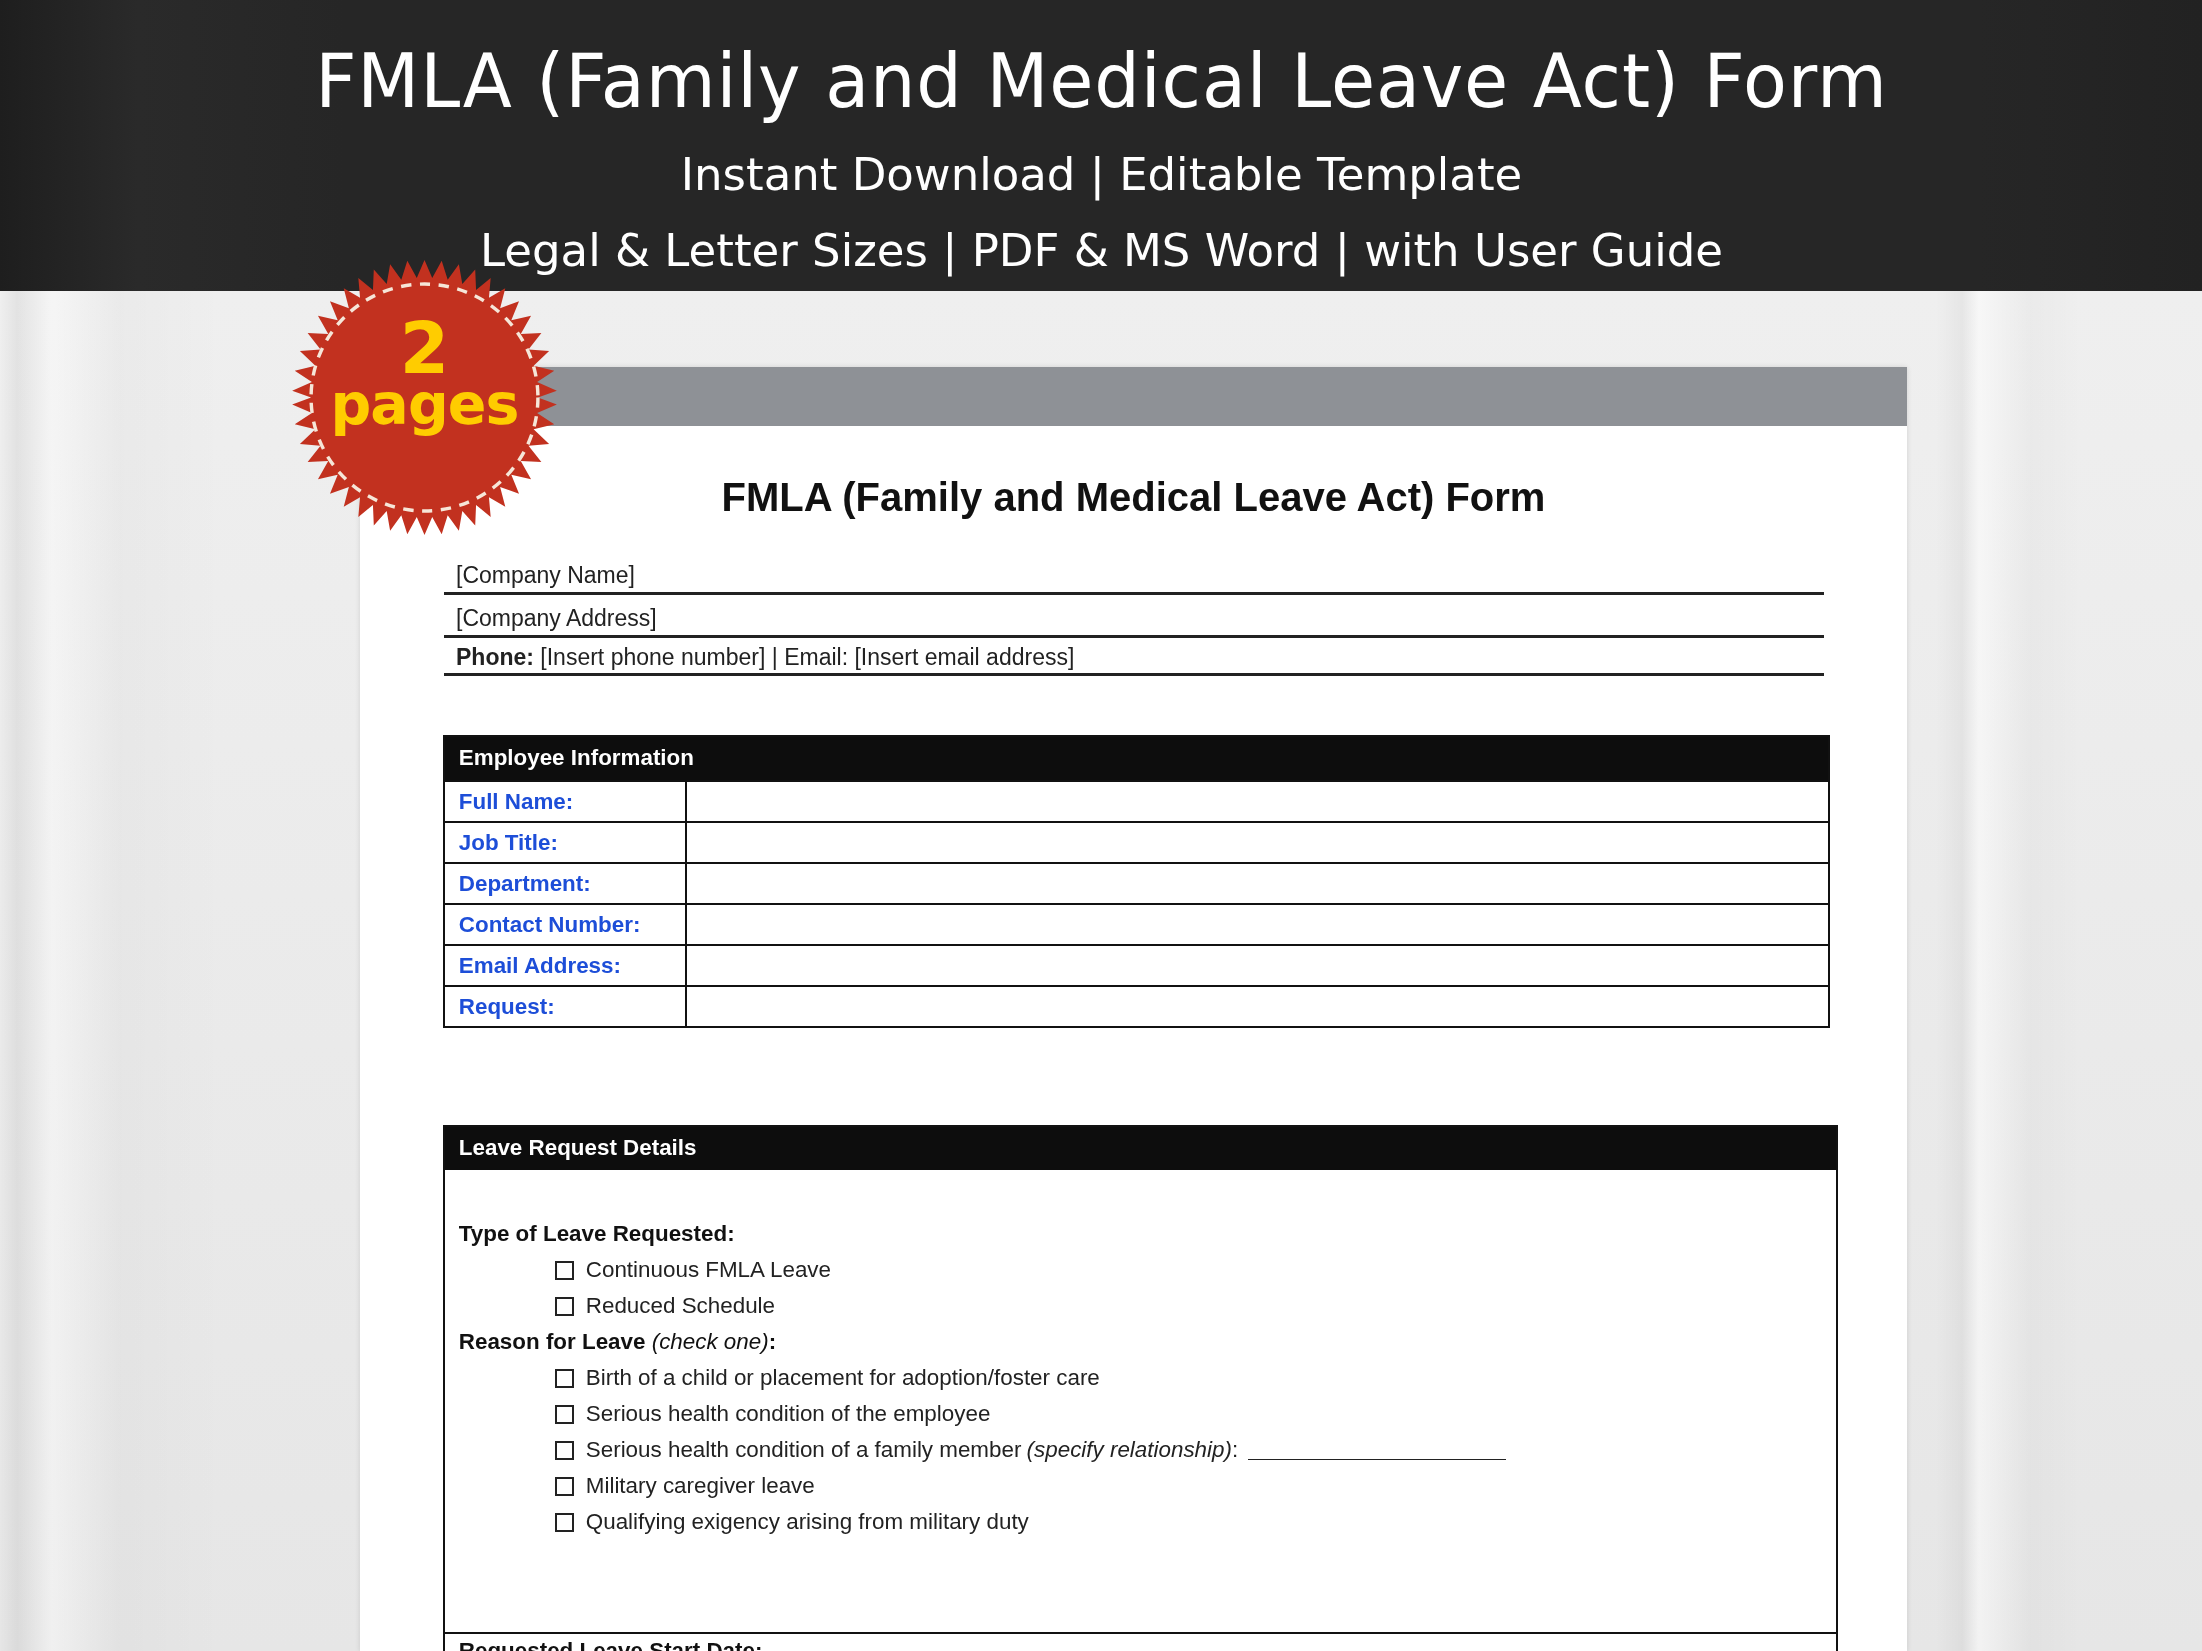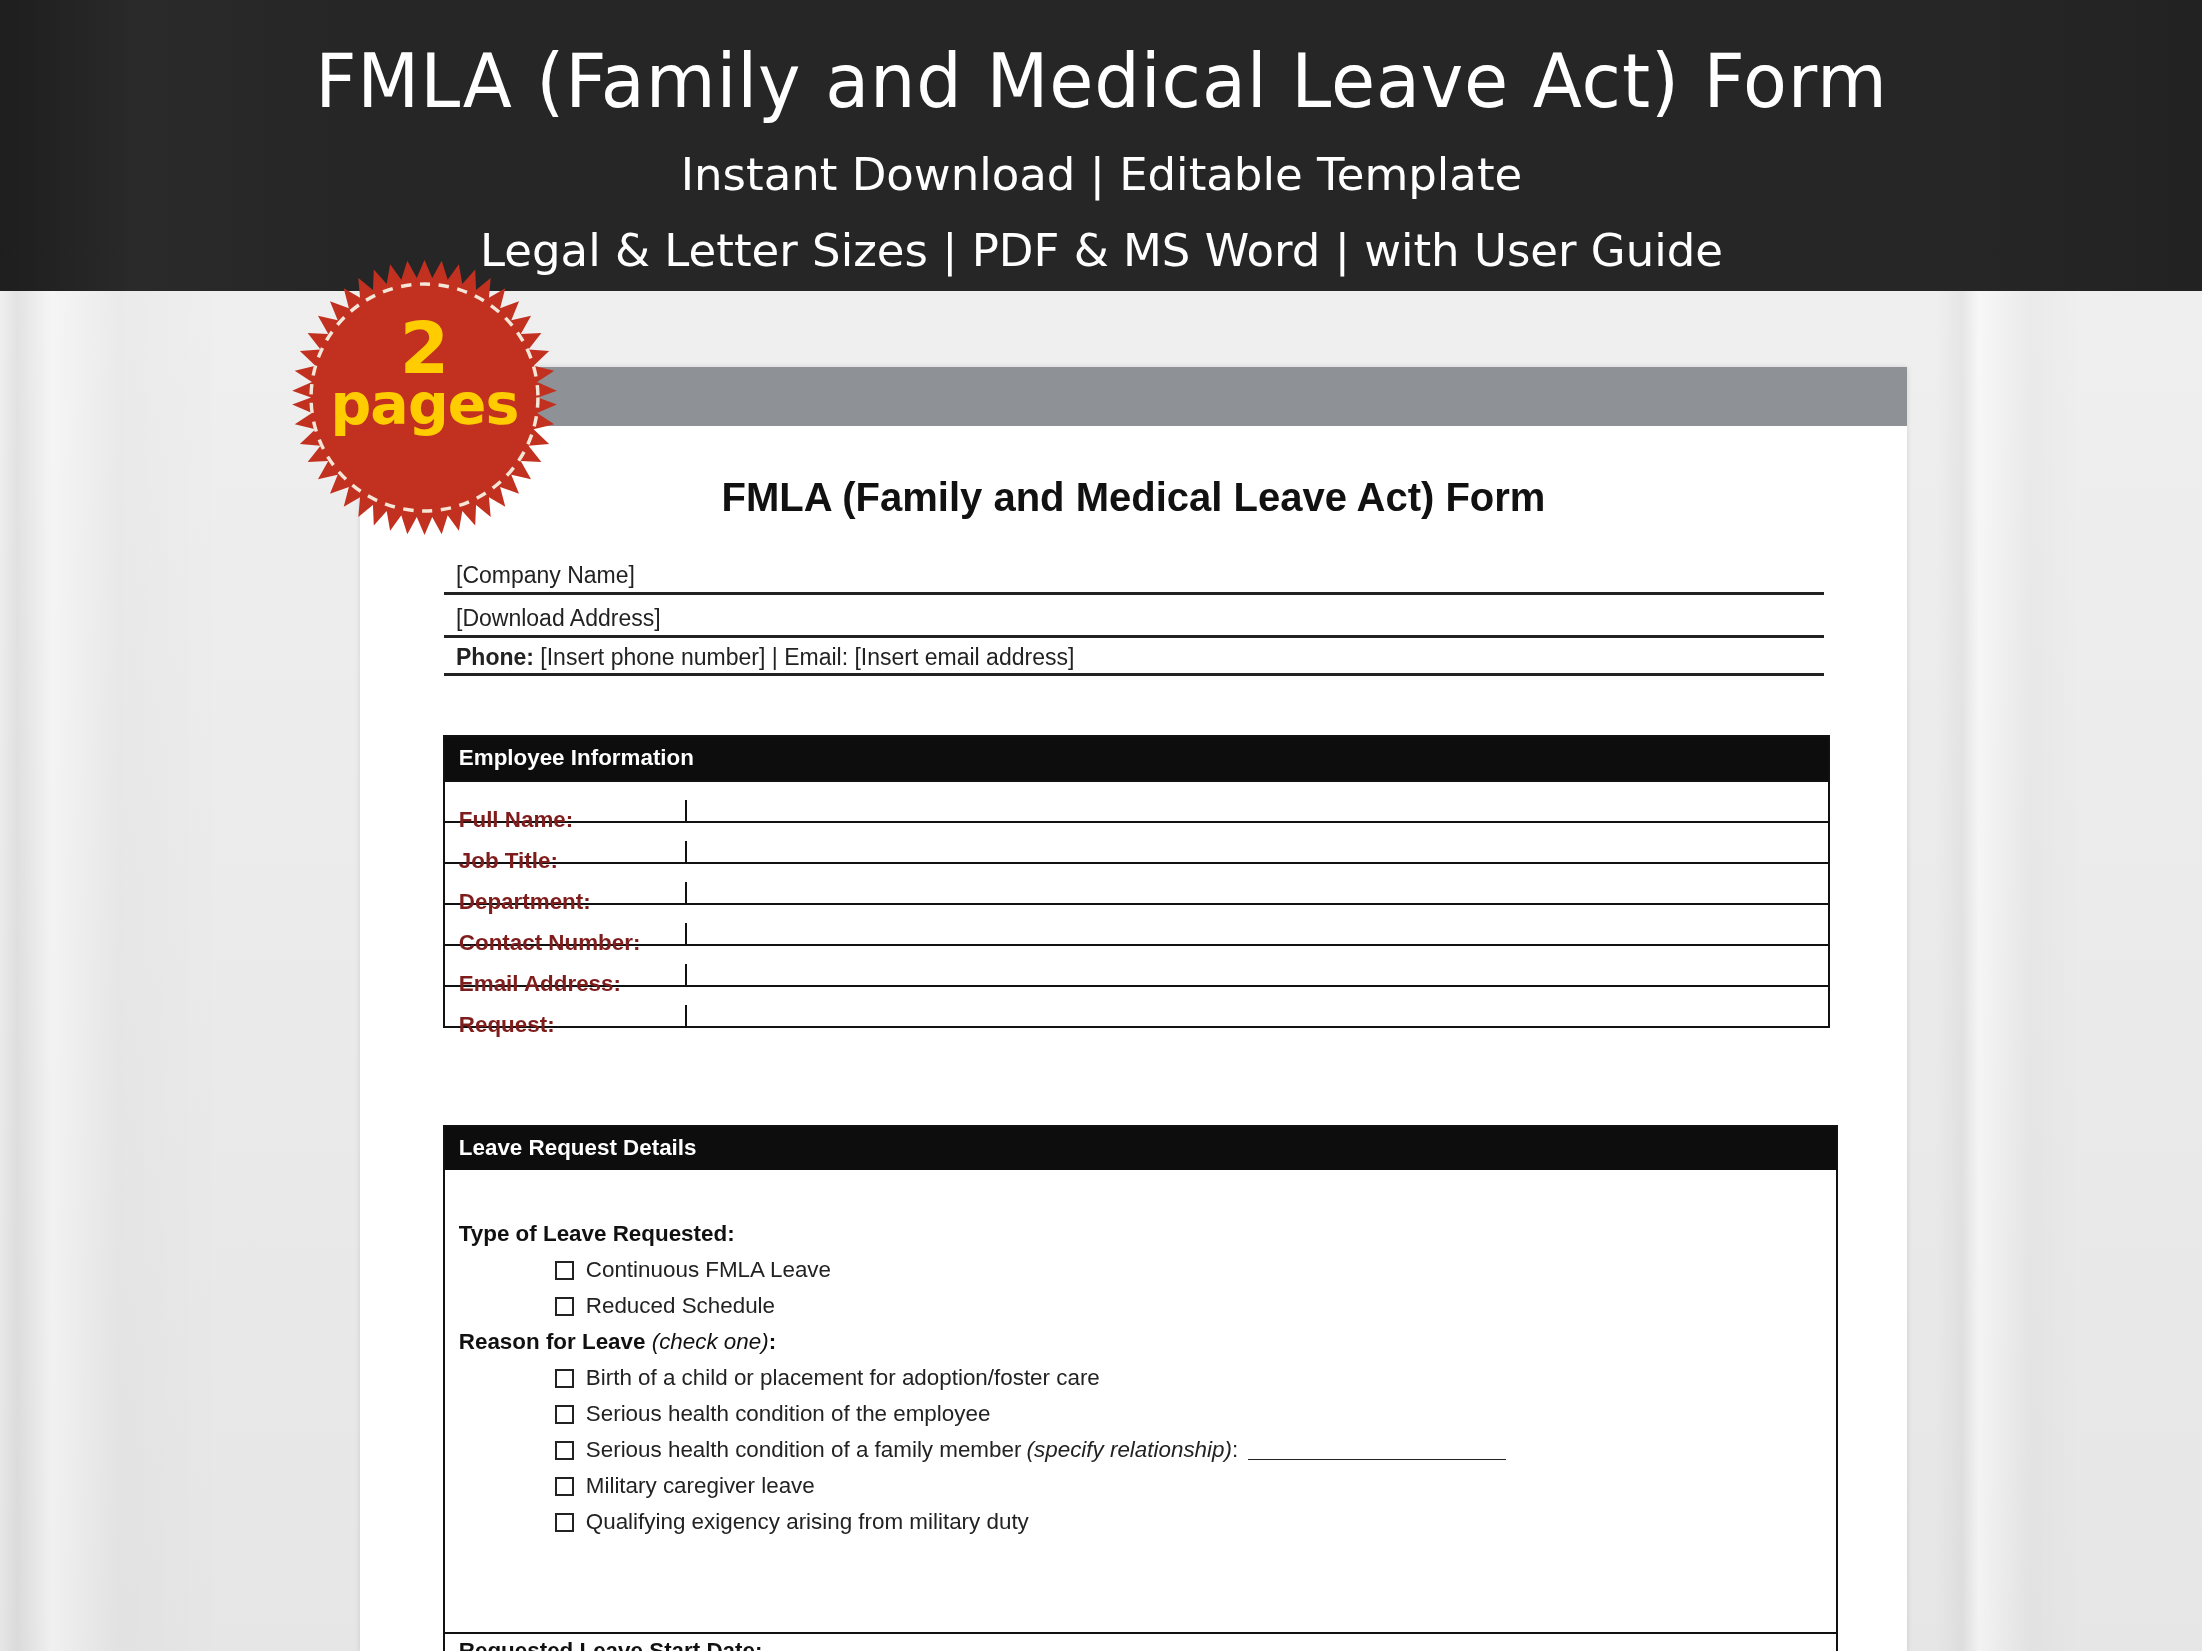--- a/index.html
+++ b/index.html
@@ -65,21 +65,21 @@
   .tbl-head {
     background: #0d0d0d; color: #fff; font-weight: bold;
     font-size: 22.4px; padding-left: 13.8px; line-height: 41px; height: 43px;
   }
   .emp { top: 368px; width: 1387px; }
   .emp-row {
     display: flex; height: 41px; border-top: 2.6px solid #111;
   }
   .emp-label {
     width: 242px; border-right: 2.6px solid #111; font-weight: bold;
-    font-size: 22.4px; color: #7f1d1d; padding-left: 13.8px; line-height: 40px; margin-top: 18px;
+    font-size: 22.4px; color: #1d4ed8; padding-left: 13.8px; line-height: 40px;
   }
   .emp-value { flex: 1; }
 
   .leave { top: 758px; width: 1395px; height: 551px; }
   .leave-body { position: relative; height: 462px; padding-left: 13.8px; padding-top: 46px; }
   .leave-heading {
     font-size: 22.4px; font-weight: bold; color: #111; line-height: 36px; height: 36px;
   }
   .leave-heading i { font-weight: normal; font-style: italic; }
   .opt {
@@ -121,21 +121,21 @@
 </div>
 
 <div class="paper">
   <div class="paper-band"></div>
   <div class="doc-title">FMLA (Family and Medical Leave Act) Form</div>
 
   <div class="co-line co-name">
     <span>[Company Name]</span>
   </div>
   <div class="co-line co-addr">
-    <span>[Download Address]</span>
+    <span>[Company Address]</span>
   </div>
   <div class="co-line co-contact">
     <b>Phone:</b>
     <span>[Insert phone number]</span>
     <span>|</span>
     <span>Email:</span>
     <span>[Insert email address]</span>
   </div>
 
   <div class="tbl emp">

